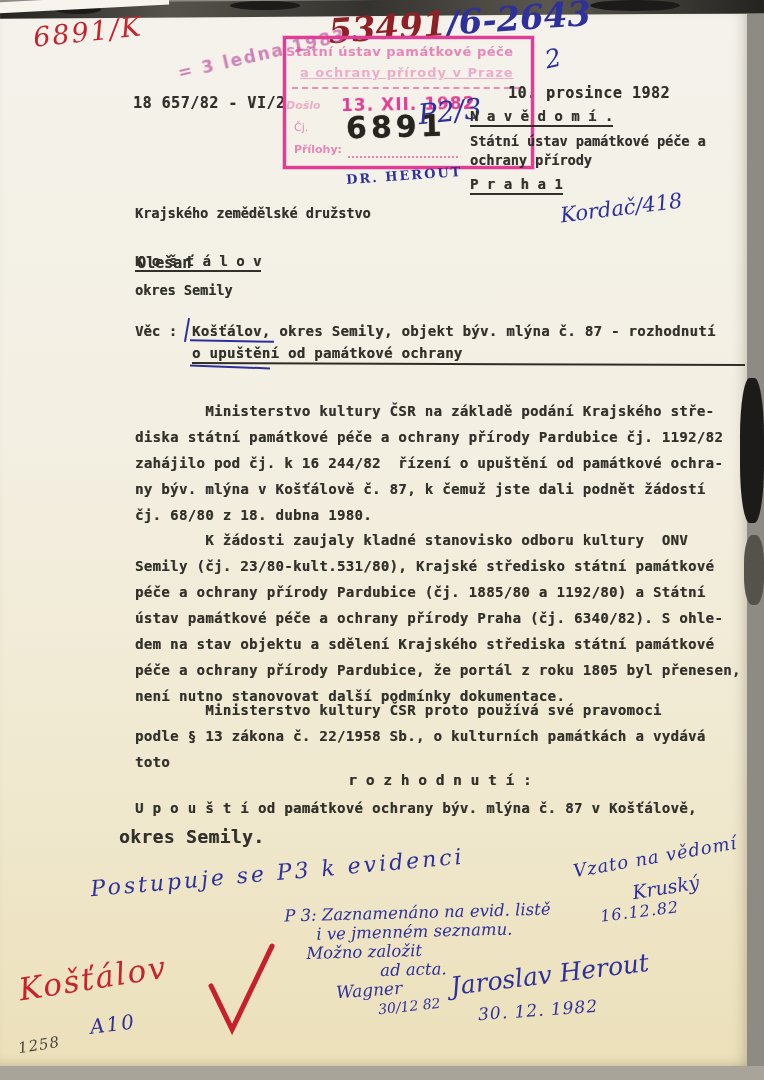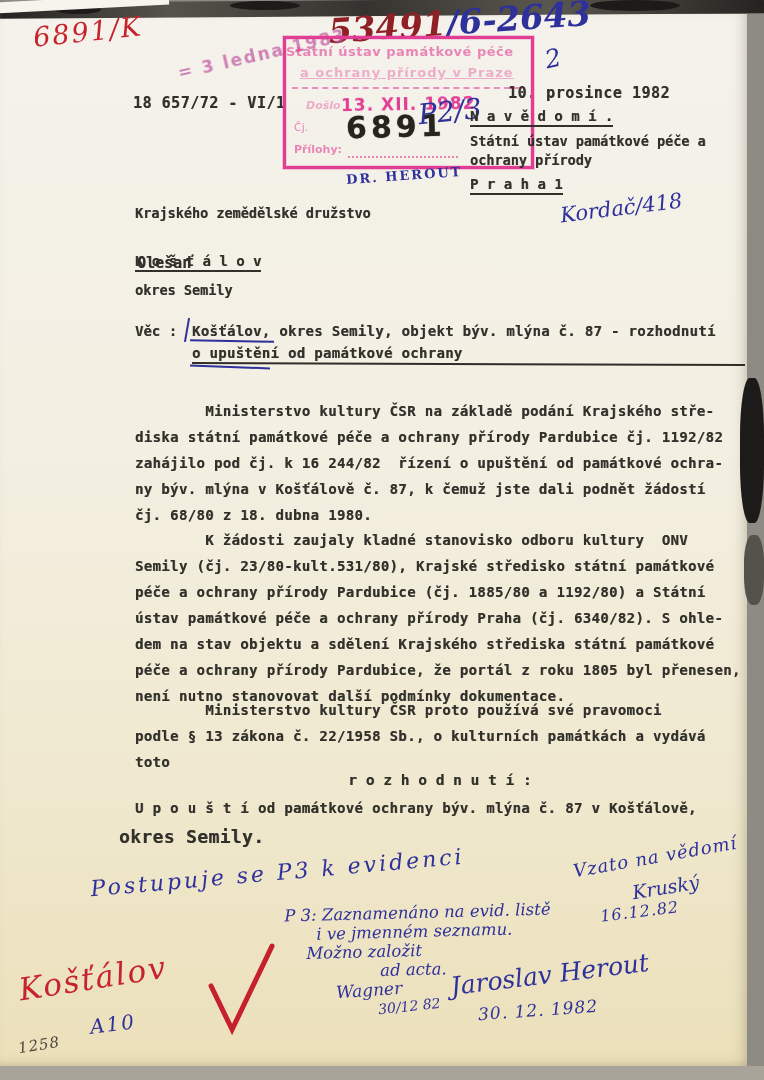--- a/index.html
+++ b/index.html
@@ -42,28 +42,28 @@
 
   <div class="abs hand red" style="left:33px;top:16px;font-size:27px;transform:rotate(-6deg);letter-spacing:2px;">6891/K</div>
 
   <div class="abs" style="left:328px;top:2px;font-size:34px;transform:rotate(-4deg);font-weight:bold;">
     <span class="hand" style="color:#8f2026;">53491</span><span class="hand blue">/6-2643</span>
   </div>
   <div class="abs hand blue" style="left:545px;top:44px;font-size:25px;transform:rotate(-12deg);">2</div>
 
   <div class="abs" style="left:176px;top:44px;font-size:17px;font-weight:bold;color:#c35ca4;opacity:.75;transform:rotate(-13deg);letter-spacing:2px;filter:blur(.3px);">= 3 ledna 1983</div>
 
-  <div class="abs typed" style="left:133px;top:94px;font-size:15px;letter-spacing:.5px;">18 657/72 - VI/1</div>
+  <div class="abs typed" style="left:133px;top:94px;font-size:15px;letter-spacing:.5px;">18 657/82 - VI/2</div>
   <div class="abs typed" style="left:508px;top:84px;font-size:15px;letter-spacing:.5px;">10. prosince 1982</div>
 
   <div class="abs stampbox" style="left:283px;top:36px;width:245px;height:127px;">
     <div class="abs pink fade1" style="left:0;top:5px;font-size:13px;font-weight:bold;letter-spacing:.5px;">Státní ústav památkové péče</div>
     <div class="abs pink fade2" style="left:14px;top:26px;font-size:13px;font-weight:bold;letter-spacing:1px;text-decoration:underline;">a ochrany přírody v Praze</div>
     <div class="abs" style="left:6px;top:48px;width:228px;height:0;border-top:2px dashed rgba(226,61,149,.55);"></div>
-    <div class="abs pink fade2" style="left:20px;top:60px;font-size:11px;font-weight:bold;font-style:italic;">Došlo</div>
+    <div class="abs pink fade2" style="left:0;top:60px;font-size:11px;font-weight:bold;font-style:italic;">Došlo</div>
     <div class="abs pink" style="left:55px;top:55px;font-size:17px;font-weight:bold;letter-spacing:1px;transform:rotate(-1deg);filter:blur(.2px);">13. XII. 1982</div>
     <div class="abs pink fade1" style="left:8px;top:82px;font-size:11px;font-weight:normal;">Čj.</div>
     <div class="abs" style="left:60px;top:70px;font-size:30px;font-weight:bold;color:#26241f;letter-spacing:4px;transform:rotate(-1.5deg);text-shadow:0 0 1px rgba(38,36,31,.7);">6891</div>
     <div class="abs pink fade1" style="left:8px;top:104px;font-size:11px;font-weight:bold;">Přílohy:</div>
     <div class="abs" style="left:62px;top:117px;width:110px;height:0;border-bottom:2px dotted rgba(226,61,149,.6);"></div>
     <div class="abs hand blue" style="left:132px;top:56px;font-size:28px;transform:rotate(-6deg);">P2/3</div>
   </div>
   <div class="abs blue" style="left:346px;top:168px;font-size:13px;font-weight:bold;letter-spacing:2px;transform:rotate(-4deg);font-family:'DejaVu Serif',serif;">DR. HEROUT</div>
 
   <div class="abs typed uline" style="left:470px;top:108px;font-size:14px;">N a   v ě d o m í .</div>

